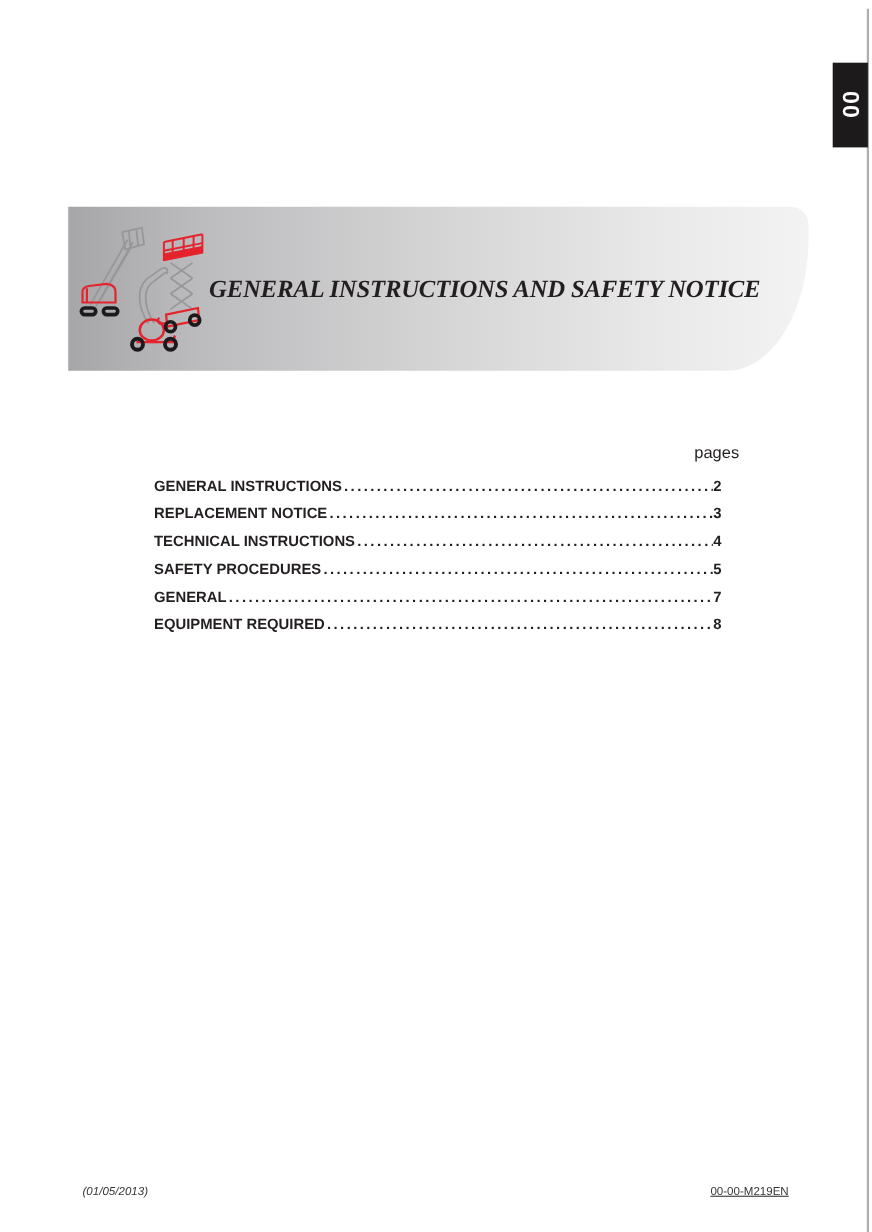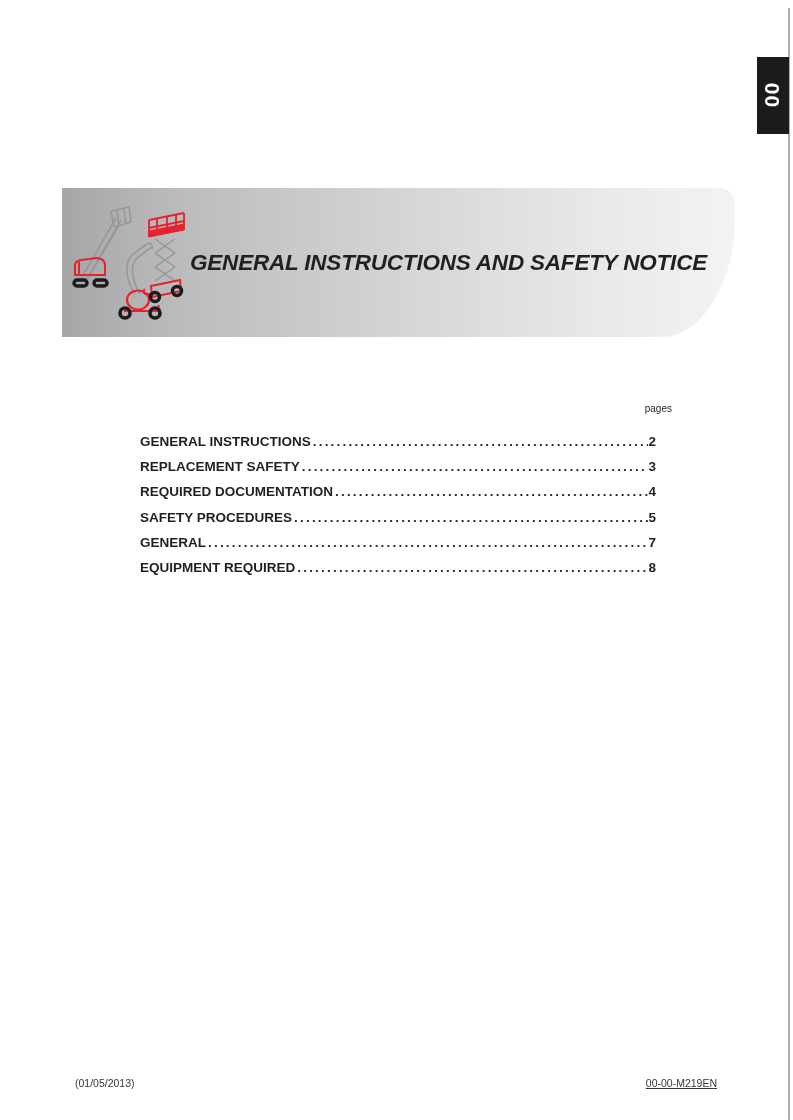--- a/index.html
+++ b/index.html
@@ -65,30 +65,31 @@
     width: 122px;
     height: 130px;
   }
   .banner-title {
     margin: 0 0 0 128px;
     font-style: italic;
     font-weight: 700;
     font-size: 22.5px;
     letter-spacing: -0.2px;
     white-space: nowrap;
+    font-family: Liberation Serif, serif;
   }
 
   
   .pages-label-wrap {
     position: absolute;
     left: 140px;
     top: 403px;
     width: 532px;
     text-align: right;
-    font-size: 10px;
+    font-size: 15px;
   }
   .toc {
     position: absolute;
     left: 140px;
     top: 434px;
     width: 516px;
   }
   .toc-row {
     display: flex;
     align-items: baseline;
@@ -105,20 +106,21 @@
   }
   .toc-page { font-weight: 700; }
 
   
   .footer-left {
     position: absolute;
     left: 75px;
     top: 1077px;
     font-size: 10.5px;
     color: #393536;
+    font-style: italic;
   }
   .footer-right {
     position: absolute;
     right: 76px;
     top: 1077px;
     font-size: 10.5px;
     color: #393536;
     text-decoration: underline;
   }
 </style>
@@ -195,26 +197,26 @@
     <span>pages</span>
   </div>
 
   <div class="toc">
     <div class="toc-row">
       <span class="toc-label">GENERAL INSTRUCTIONS</span>
       <span class="toc-dots">........................................................................................................................</span>
       <span class="toc-page">2</span>
     </div>
     <div class="toc-row">
-      <span class="toc-label">REPLACEMENT SAFETY</span>
+      <span class="toc-label">REPLACEMENT NOTICE</span>
       <span class="toc-dots">........................................................................................................................</span>
       <span class="toc-page">3</span>
     </div>
     <div class="toc-row">
-      <span class="toc-label">REQUIRED DOCUMENTATION</span>
+      <span class="toc-label">TECHNICAL INSTRUCTIONS</span>
       <span class="toc-dots">........................................................................................................................</span>
       <span class="toc-page">4</span>
     </div>
     <div class="toc-row">
       <span class="toc-label">SAFETY PROCEDURES</span>
       <span class="toc-dots">........................................................................................................................</span>
       <span class="toc-page">5</span>
     </div>
     <div class="toc-row">
       <span class="toc-label">GENERAL</span>

